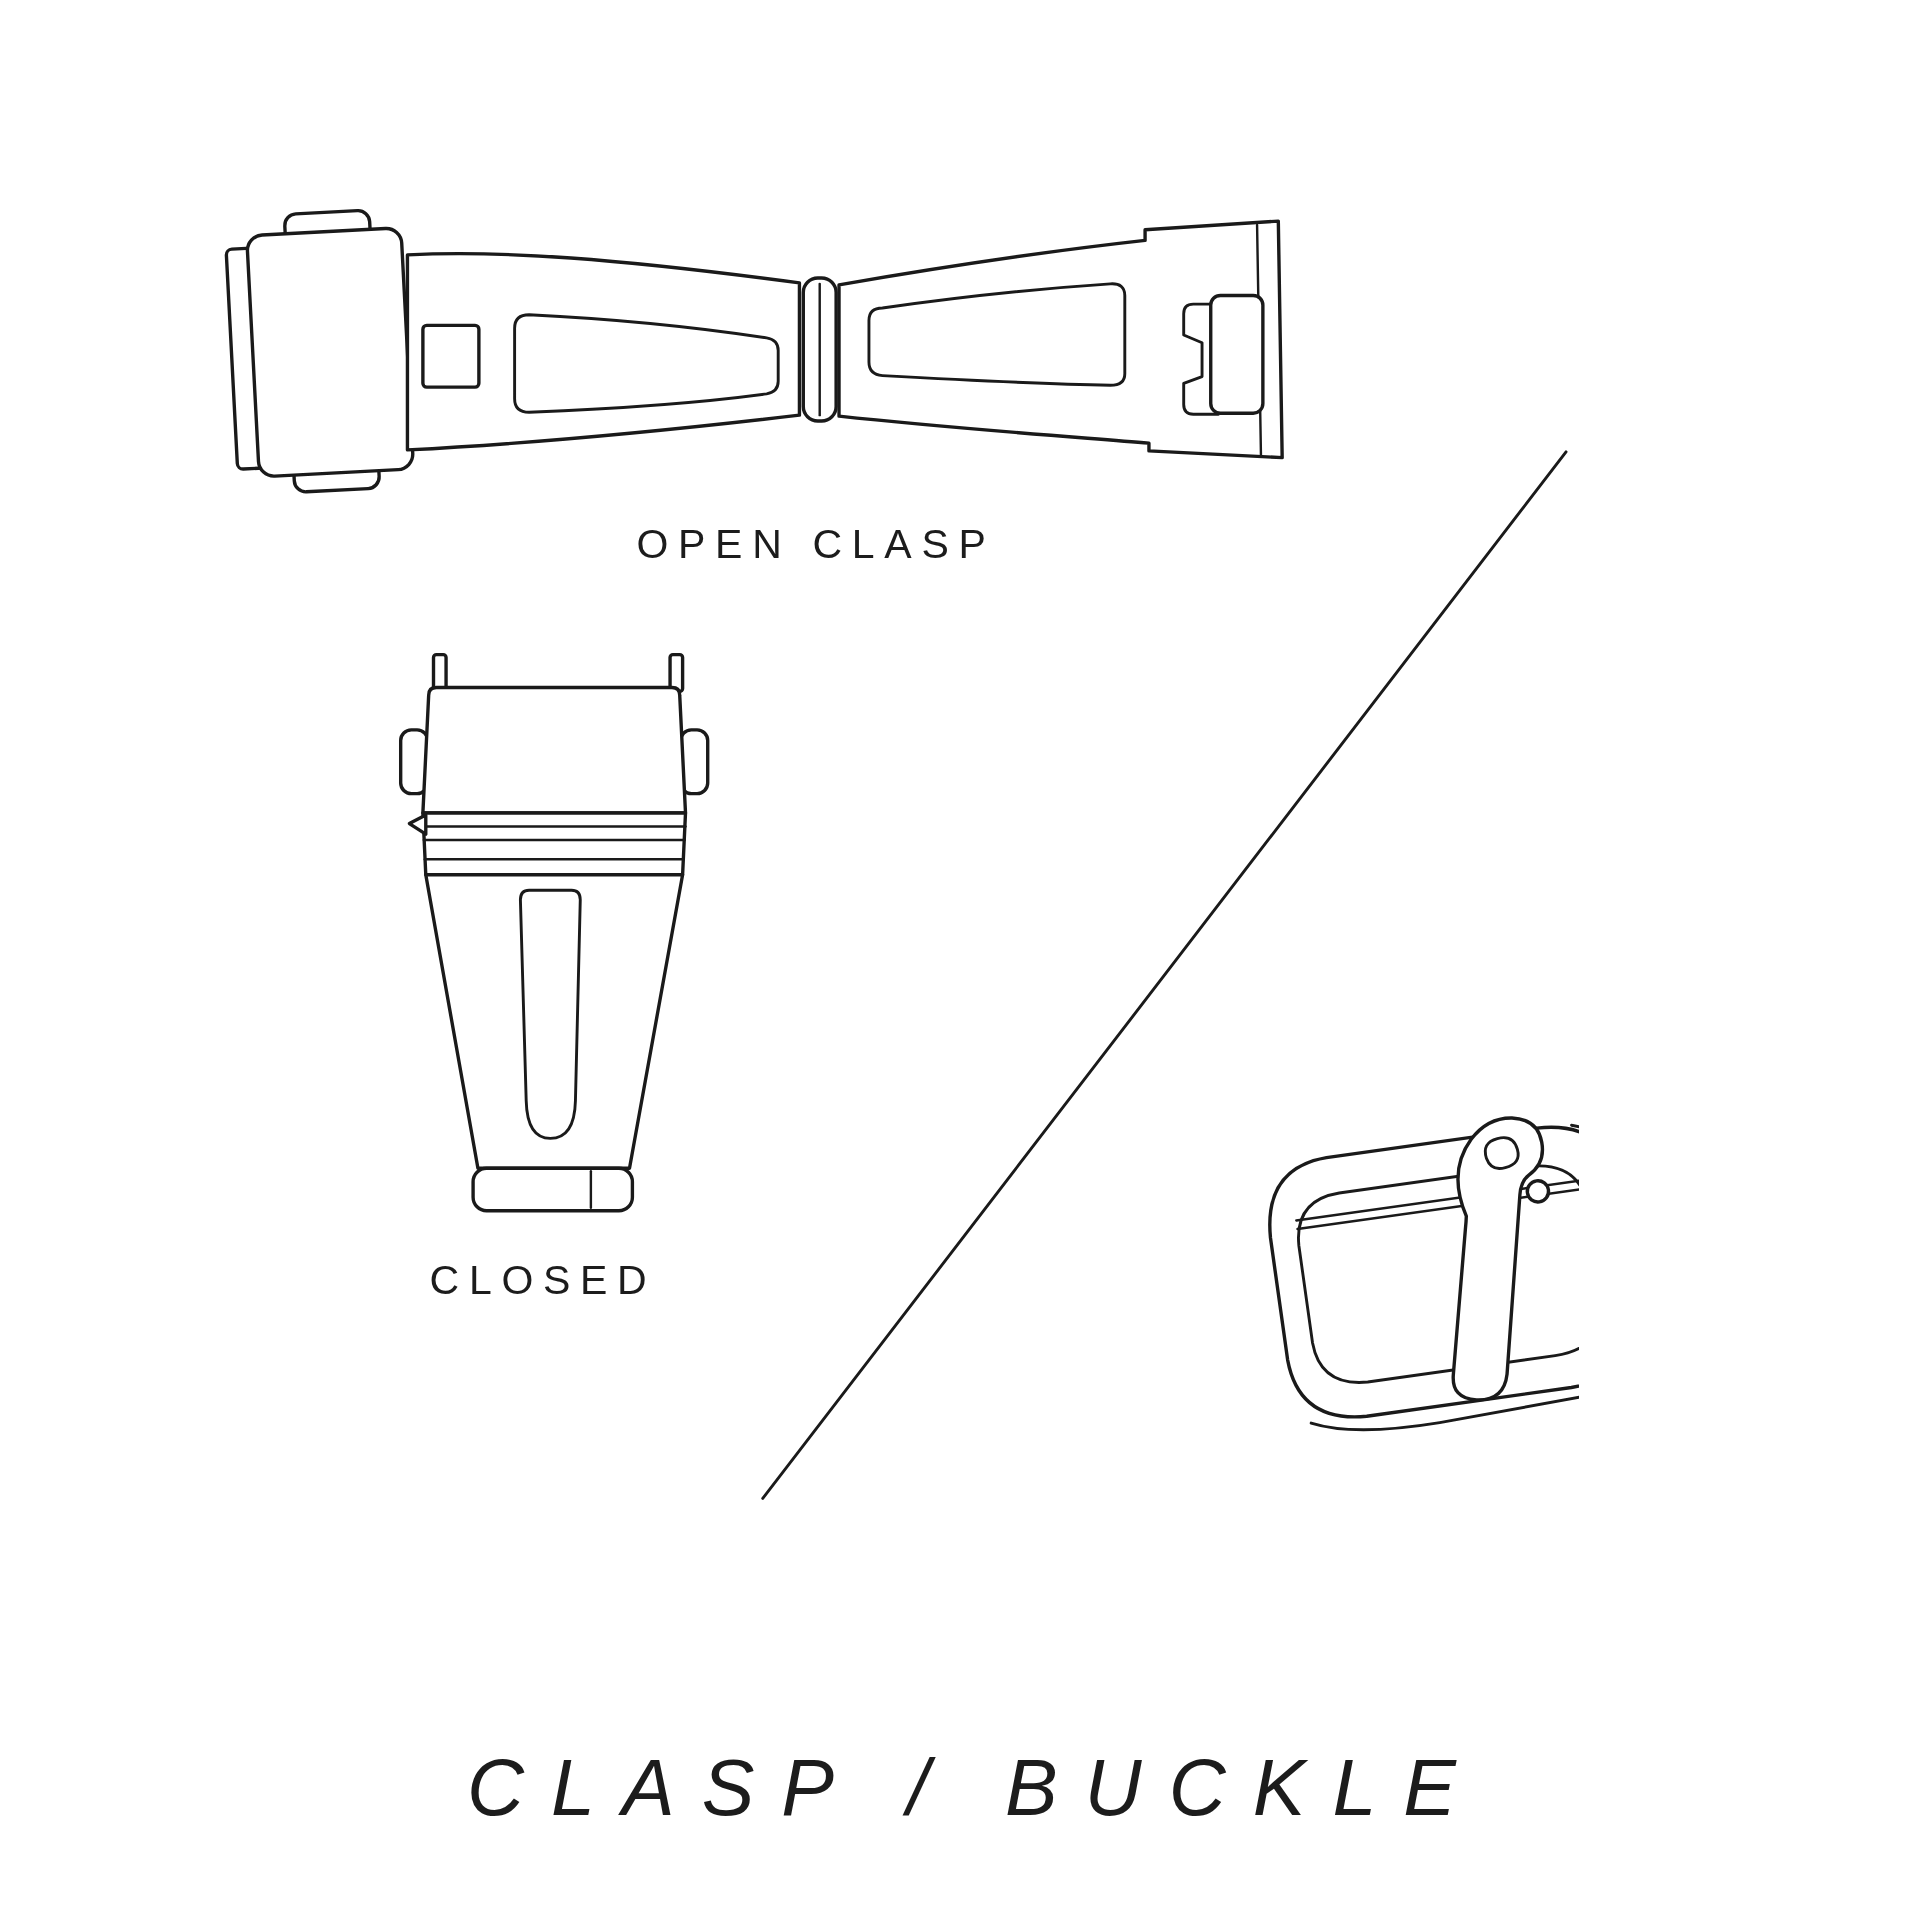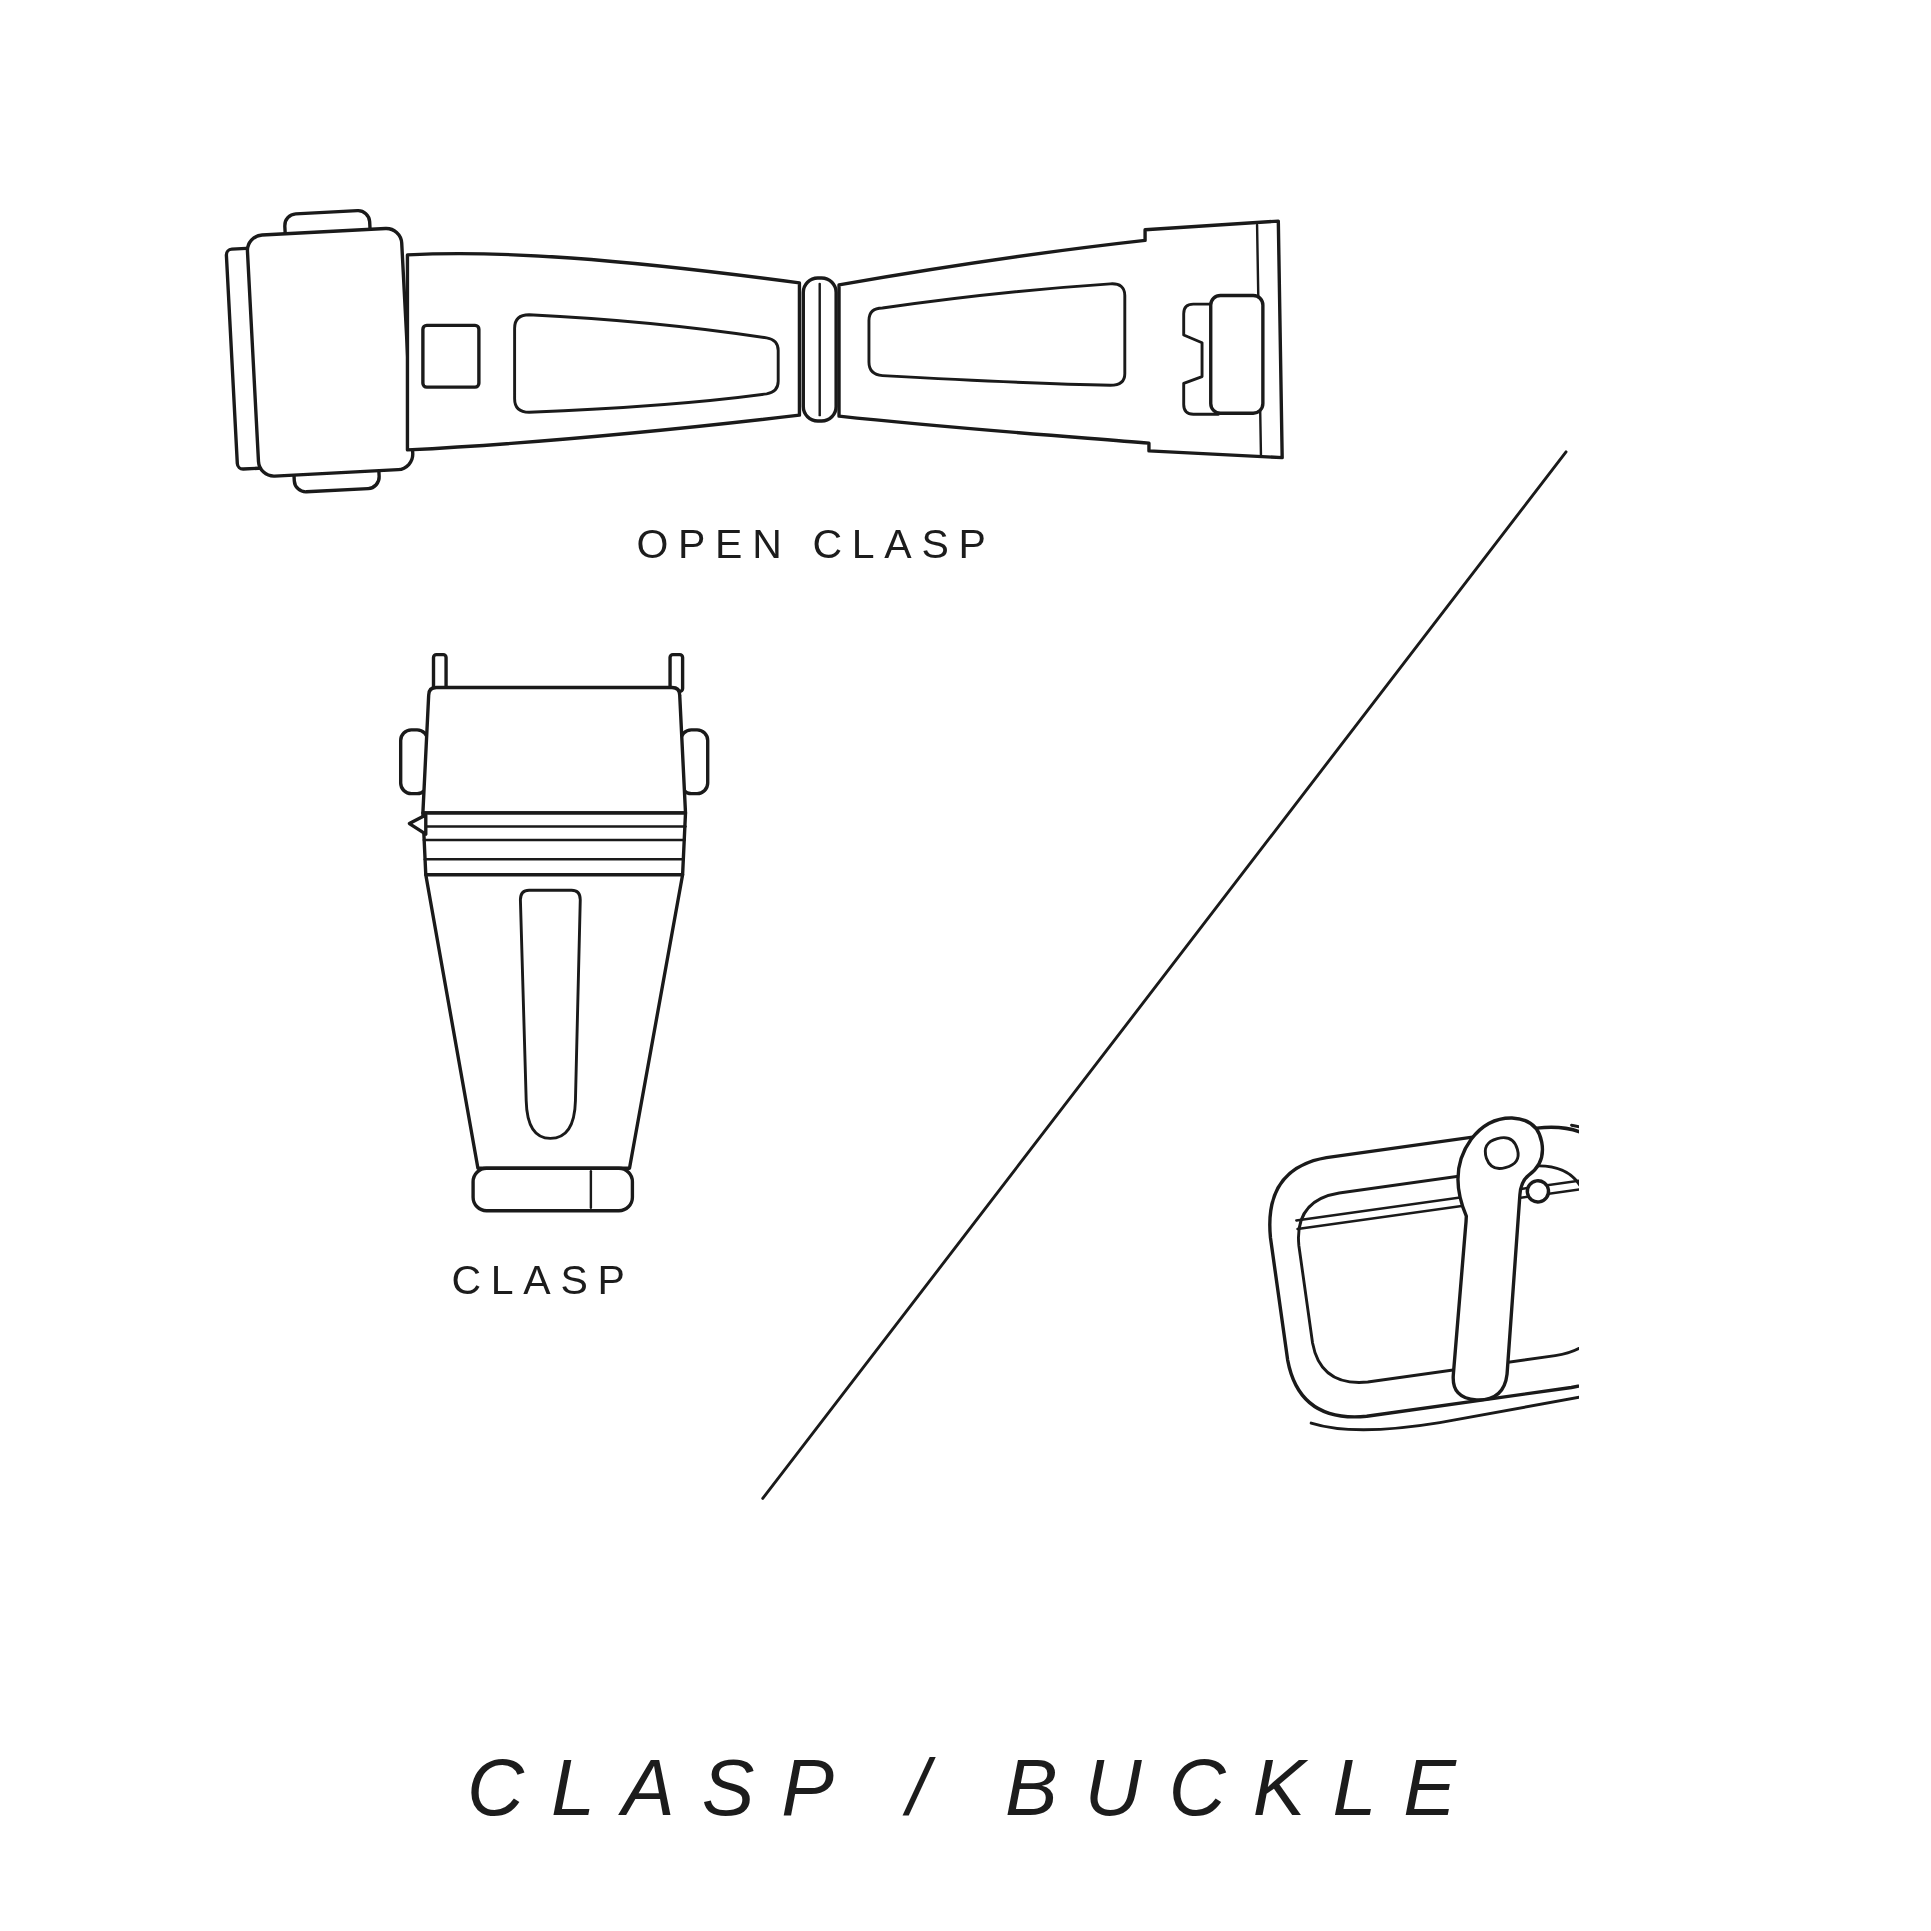--- a/index.html
+++ b/index.html
@@ -114,18 +114,18 @@
       <line class="t" x1="1352" y1="1251" x2="1652" y2="1251"></line>
       <circle class="s" cx="1604" cy="1247" r="11"></circle>
 
       <path class="s" d="M 1527,1262 Q 1514,1214 1543,1184 Q 1563,1164 1588,1168 Q 1614,1173 1615,1197 Q 1616,1219 1597,1229 Q 1588,1234 1585,1248 L 1546,1430 Q 1539,1457 1511,1452 Q 1485,1447 1491,1422 L 1524,1276 Q 1526,1268 1527,1262 Z"></path>
       <path class="o" d="M 1556,1206 Q 1553,1189 1570,1187 Q 1587,1185 1589,1201 Q 1591,1216 1574,1218 Q 1559,1220 1556,1206 Z"></path>
     </g>
   </svg>
 
   <div class="label" style="left:816px; top:521px;">OPEN CLASP</div>
 
-  <div class="label" style="left:543px; top:1257px;">CLASP</div>
+  <div class="label" style="left:543px; top:1257px;">CLOSED</div>
 
   <div class="title" style="left:975px; top:1742px;">CLASP / BUCKLE</div>
 
 </div>
 
 
 </body></html>

